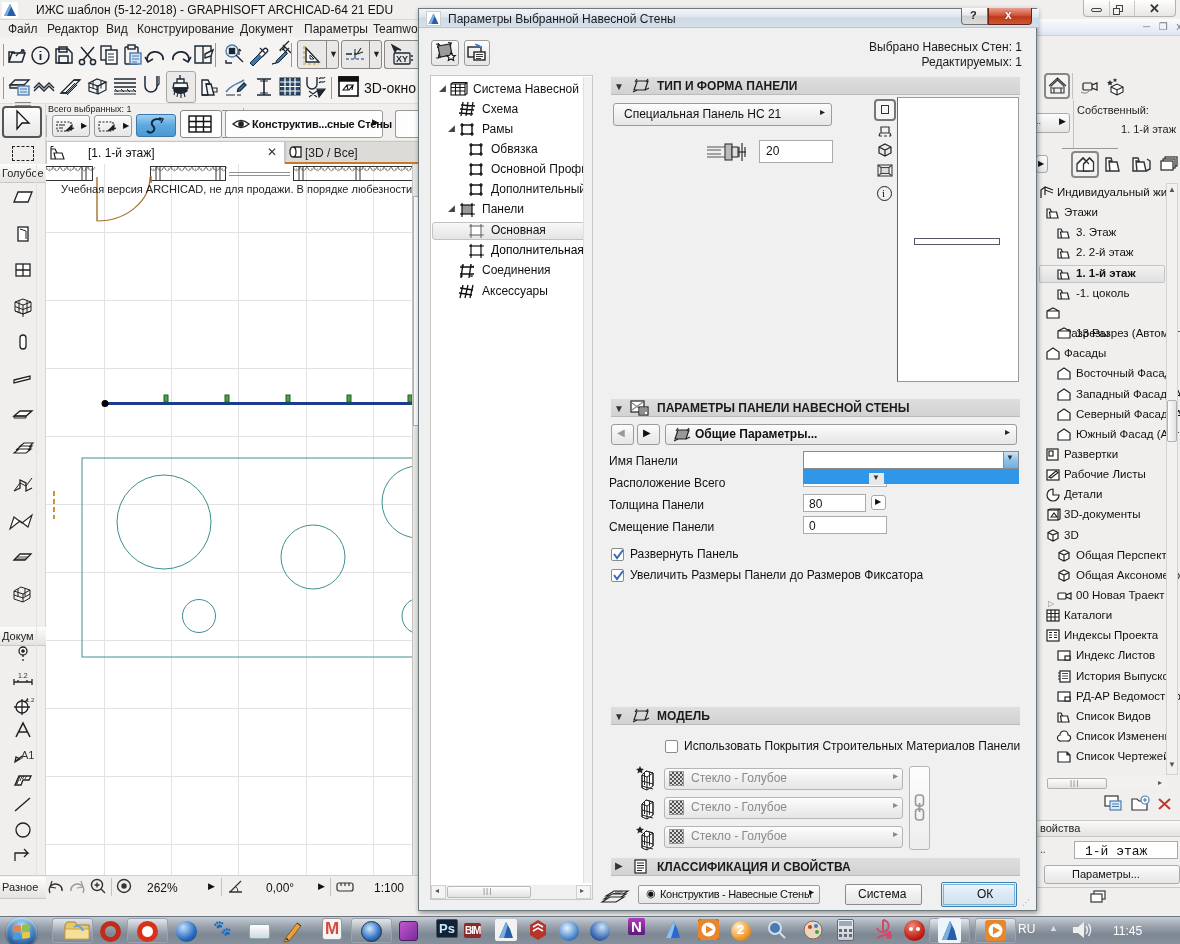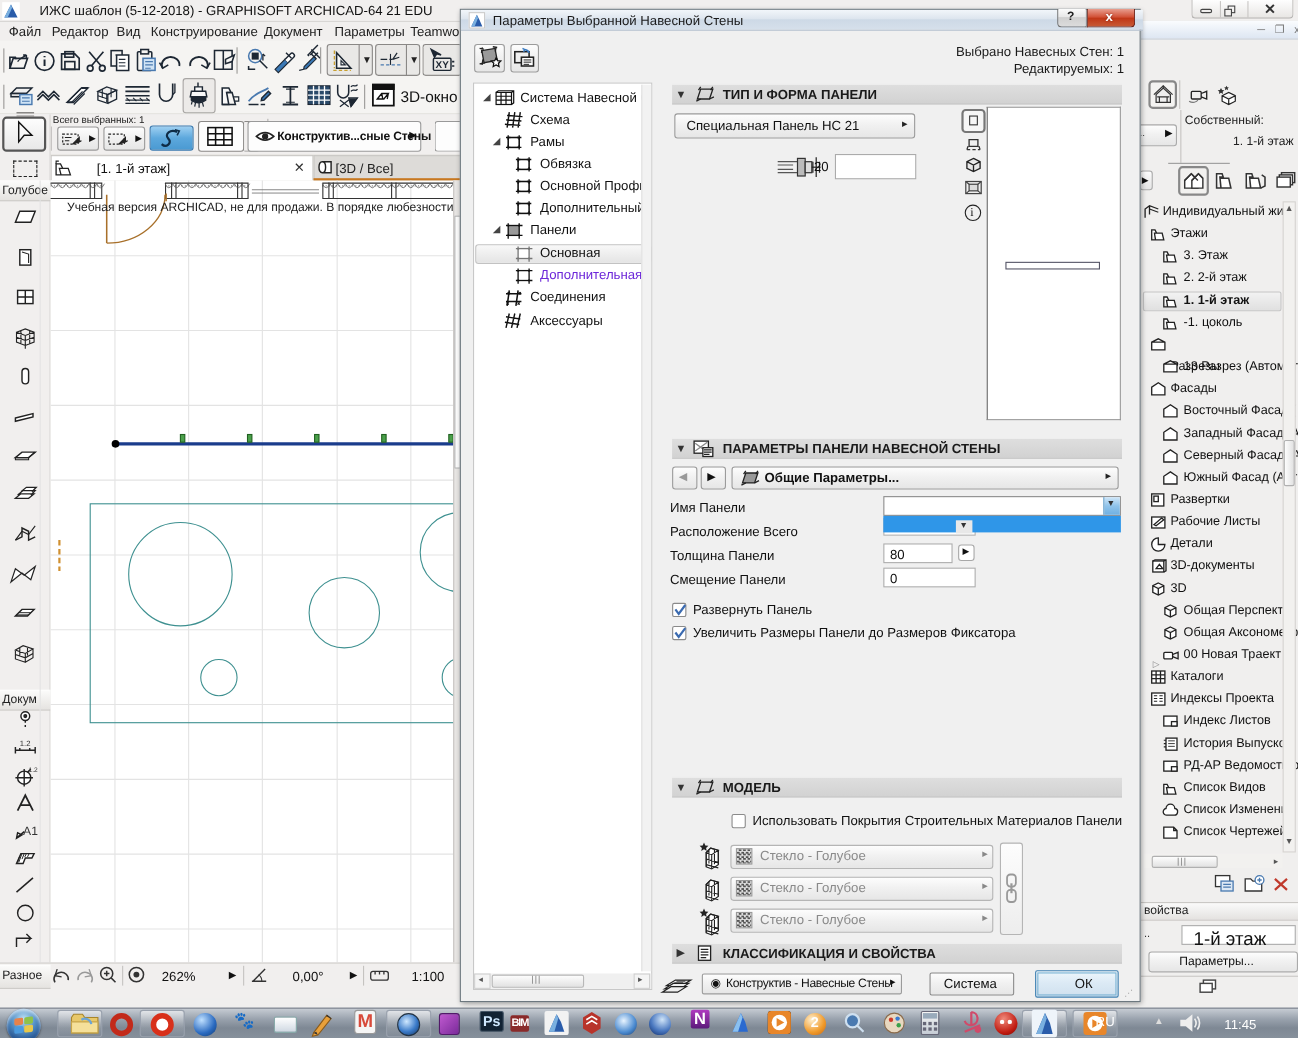--- a/index.html
+++ b/index.html
@@ -642,21 +642,21 @@
       <circle cx="14" cy="5" r="4" fill="#fff" stroke="#4a7ab0"></circle>
       <path d="M14 3 v4 M12 5 h4" stroke="#4a7ab0"></path>
     </svg>
 <svg style="left:1157px;top:797px;" width="15" height="14" stroke="#c0392b" stroke-width="2" fill="none">
       <path d="M2 2 L13 12 M13 2 L2 12"></path>
     </svg>
 
 <div class="abs" style="left:1037px;top:820px;width:143px;height:17px;background:linear-gradient(#fafafa,#e4e2e0);border-top:1px solid #cac8c5;border-bottom:1px solid #cac8c5;"></div>
 <div class="txt" style="left:1040px;top:822px;font-size:11px;color:#222;">войства</div>
 <div class="abs" style="left:1074px;top:841px;width:104px;height:18px;background:#fff;border:1px solid #aaa;"></div>
-<div class="txt" style="left:1085px;top:844px;font-size:17px;color:#111;">1-й этаж</div>
+<div class="txt" style="left:1085px;top:844px;font-size:13px;color:#111;font-family:Liberation Mono, monospace;">1-й этаж</div>
 <div class="txt" style="left:1040px;top:844px;font-size:10px;color:#333;">..</div>
 <div class="btn" style="left:1044px;top:865px;width:136px;height:19px;border-color:#aaa;"></div>
 <div class="txt" style="left:1072px;top:868px;font-size:11px;color:#111;">Параметры...</div>
 <div class="abs" style="left:1037px;top:887px;width:143px;height:21px;background:#f0efee;border-top:1px solid #cac8c5;"></div>
 <svg style="left:1090px;top:890px;" width="16" height="14" fill="none" stroke="#444" stroke-width="1.3">
       <rect x="4" y="1" width="11" height="8" fill="#fff"></rect>
       <rect x="1" y="4" width="11" height="8" fill="#fff"></rect>
     </svg>
 </div>
 
@@ -739,21 +739,21 @@
 <div class="txt" style="left:482px;top:202px;font-size:12px;color:#111;">Панели</div>
 <svg style="left:468px;top:223px;" width="16" height="15" stroke="#777" stroke-width="1.2" fill="none">
         <rect x="3" y="3" width="10" height="9" fill="#fff"></rect>
         <path d="M3 1 v3 M13 1 v3 M3 11 v4 M13 11 v4 M1 3 h3 M12 3 h4 M1 12 h3 M12 12 h4"></path>
       </svg>
 <div class="txt" style="left:491px;top:223px;font-size:12px;color:#111;">Основная</div>
 <svg style="left:468px;top:243px;" width="16" height="15" stroke="#111" stroke-width="1.2" fill="none">
         <rect x="3" y="3" width="10" height="9" fill="#fff"></rect>
         <path d="M3 1 v3 M13 1 v3 M3 11 v4 M13 11 v4 M1 3 h3 M12 3 h4 M1 12 h3 M12 12 h4"></path>
       </svg>
-<div class="txt" style="left:491px;top:243px;font-size:12px;color:#6d28d9;width:93px;overflow:hidden;">Дополнительная</div>
+<div class="txt" style="left:491px;top:243px;font-size:12px;color:#000000;width:93px;overflow:hidden;">Дополнительная</div>
 <svg style="left:459px;top:263px;" width="16" height="15" stroke="#111" stroke-width="1.4" fill="none">
         <path d="M4 1 l-2 14 M12 1 l-2 14 M1 4 h14 M1 11 h14"></path>
         <path d="M2.5 2.5 l2 2 m-2 0 l2 -2 M12.5 2.5 l2 2 m-2 0 l2 -2 M1.5 12 l2 2 m-2 0 l2 -2 M11.5 12 l2 2 m-2 0 l2 -2" stroke-width="1"></path>
       </svg>
 <div class="txt" style="left:482px;top:263px;font-size:12px;color:#111;">Соединения</div>
 <svg style="left:459px;top:284px;" width="16" height="15" stroke="#111" stroke-width="1.3" fill="none">
         <path d="M4 1 l-3 13 M9 1 l-3 13 M14 1 l-3 13 M1 4 l13 2 M0 9 l13 2"></path>
       </svg>
 <div class="txt" style="left:482px;top:284px;font-size:12px;color:#111;">Аксессуары</div>
 </div>
@@ -779,21 +779,21 @@
 <div class="txt" style="left:820px;top:106px;font-size:10px;color:#222;">▸</div>
 
 <svg style="left:706px;top:141px;" width="46" height="22" fill="none" stroke="#333" stroke-width="1.1">
       <path d="M1 6 h18 M1 16 h18 M1 9 h14 M1 13 h14" stroke="#555"></path>
       <rect x="19" y="3" width="7" height="16" fill="#bbb" stroke="#333"></rect>
       <rect x="26" y="6" width="6" height="10" fill="#ddd" stroke="#333"></rect>
       <path d="M36 2 v18 M33 6 v10 M39 6 v10" stroke="#222"></path>
       <path d="M32 11 h8" stroke="#222"></path>
     </svg>
 <div class="abs" style="left:759px;top:140px;width:74px;height:23px;background:#fff;border:1px solid #ababab;"></div>
-<div class="txt" style="left:740px;top:144px;font-size:12px;color:#111;">20</div>
+<div class="txt" style="left:766px;top:144px;font-size:12px;color:#111;">20</div>
 
 <div class="abs" style="left:874px;top:99px;width:22px;height:22px;background:#f6f6f6;border:2px solid #777;border-radius:4px;"></div>
 <div class="abs" style="left:881px;top:105px;width:8px;height:9px;border:1.5px solid #333;"></div>
 <svg style="left:878px;top:126px;" width="14" height="12" fill="none" stroke="#333" stroke-width="1.2">
       <path d="M3 1 h8 v6 h-8 z M1 10 h3 m2 0 h3 m2 0 h2 M2 7 l-1 3 M12 7 l1 3"></path>
     </svg>
 <svg style="left:878px;top:143px;" width="14" height="14" fill="none" stroke="#222" stroke-width="1.2">
       <path d="M7 1 L13 4 L13 10 L7 13 L1 10 L1 4 Z M1 4 L7 7 L13 4 M7 7 v6" fill="#e8e8e8"></path>
     </svg>
 <svg style="left:877px;top:164px;" width="16" height="13" fill="none" stroke="#444" stroke-width="1.1">
@@ -1029,20 +1029,20 @@
 <svg style="left:938px;top:918px;" width="23" height="25">
       <rect width="23" height="25" fill="#eef4fa" rx="2"></rect>
       <path d="M4 22 L12 3 l4.5 9 2.5 10 z" fill="#2a5caa"></path>
       <path d="M4 22 L12 3 l1.5 5 L9 22 z" fill="#7ab0e0"></path>
     </svg>
 <svg style="left:985px;top:920px;" width="21" height="21">
       <rect width="21" height="21" rx="3" fill="#e8862a"></rect>
       <circle cx="10.5" cy="10.5" r="7" fill="#fff"></circle>
       <path d="M8 6.5 L15 10.5 8 14.5 z" fill="#e8862a"></path>
     </svg>
-<div class="txt" style="left:996px;top:922px;font-size:12px;color:#fff;">RU</div>
+<div class="txt" style="left:1018px;top:922px;font-size:12px;color:#fff;">RU</div>
 <div class="txt" style="left:1049px;top:923px;font-size:9px;color:#ddd;">▲</div>
 <svg style="left:1071px;top:921px;" width="20" height="18" fill="#eee">
       <path d="M2 6 h5 l6 -5 v16 l-6 -5 h-5 z"></path>
       <path d="M15 5 a7 7 0 0 1 0 8 M17.5 3 a10 10 0 0 1 0 12" stroke="#eee" stroke-width="1.5" fill="none"></path>
     </svg>
 <div class="txt" style="left:1113px;top:924px;font-size:12px;color:#fff;">11:45</div>
 </div>
 
 </body></html>

